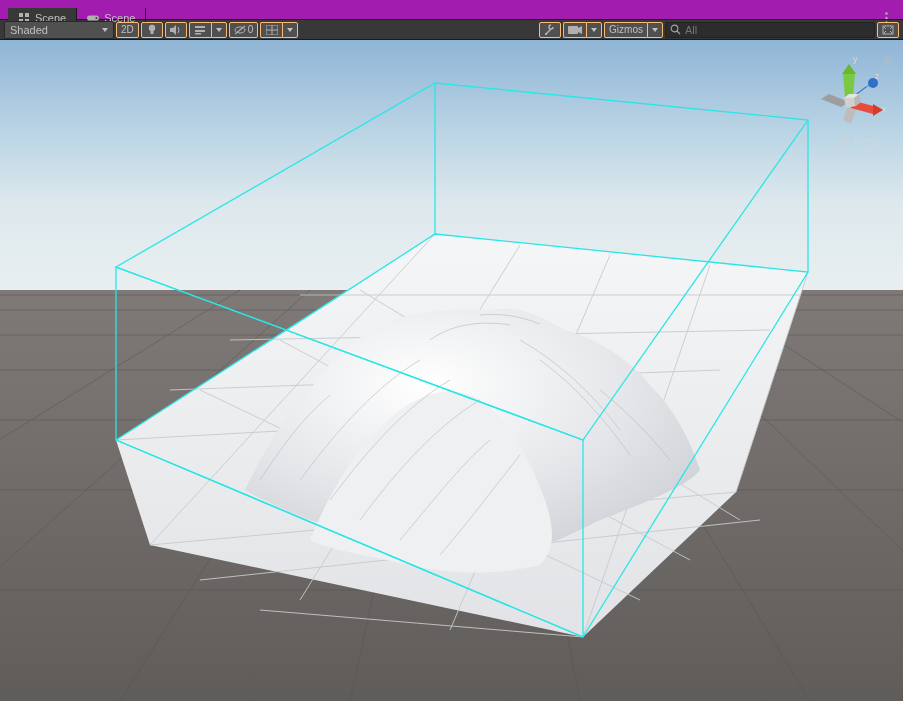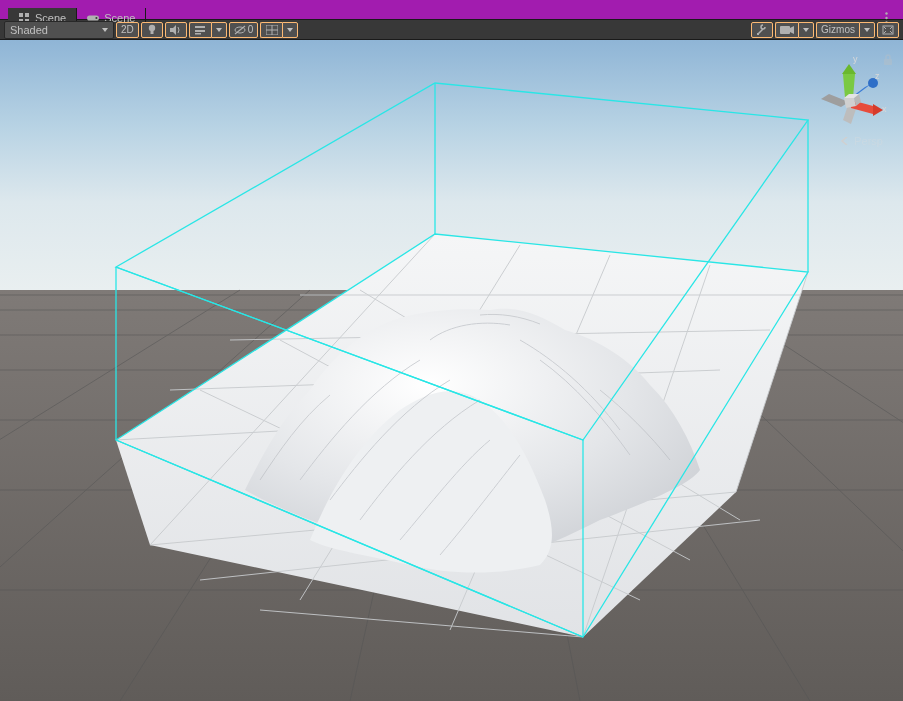--- a/index.html
+++ b/index.html
@@ -233,20 +233,29 @@
       <span class="caret"></span>
     </div>
   </div>
   <div class="tgl-group">
     <div class="tbtn">
       <span>Gizmos</span>
     </div>
     <div class="tbtn" style="min-width:12px;">
       <span class="caret"></span>
     </div>
+  </div>
+  <div class="search">
+    <span>
+      <svg width="11" height="11" viewBox="0 0 11 11">
+          <circle cx="4.5" cy="4.5" r="3.3" stroke="#a0a0a0" fill="none" stroke-width="1.2"></circle>
+          <line x1="7" y1="7" x2="10" y2="10" stroke="#a0a0a0" stroke-width="1.3"></line>
+        </svg>
+    </span>
+    <input type="text" placeholder="All" style="">
   </div>
   <div class="tbtn" style="min-width:18px;">
     <span>
       <svg width="12" height="10" viewBox="0 0 12 10">
           <rect x="1" y="1" width="10" height="8" fill="none" stroke="#b0b0b0" stroke-width="1"></rect>
           <path d="M4 4 L2 2 M8 4 L10 2 M4 6 L2 8 M8 6 L10 8" stroke="#b0b0b0" stroke-width="1"></path>
         </svg>
     </span>
   </div>
 </div>

